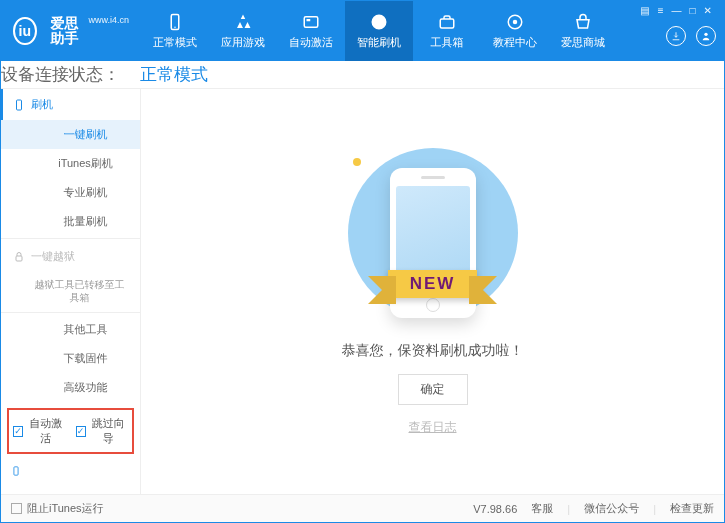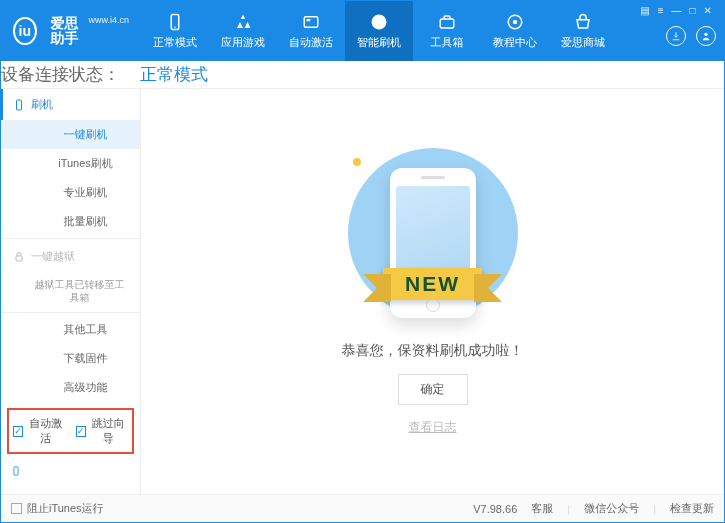--- a/index.html
+++ b/index.html
@@ -50,21 +50,21 @@
 
 
 .main { flex: 1; display: flex; flex-direction: column; align-items: center; justify-content: center; gap: 14px; position: relative; }
 .illustration { width: 200px; height: 180px; position: relative; display: flex; align-items: center; justify-content: center; }
 .bg-circle { position: absolute; width: 170px; height: 170px; border-radius: 50%; background: #9fd3f5; top: 0; }
 .phone { position: absolute; width: 86px; height: 150px; background: #fff; border-radius: 12px; top: 20px; box-shadow: 0 6px 16px rgba(0,0,0,0.15); }
 .phone::before { content: ""; position: absolute; top: 8px; left: 50%; transform: translateX(-50%); width: 24px; height: 3px; background: #ddd; border-radius: 2px; }
 .phone::after { content: ""; position: absolute; bottom: 6px; left: 50%; transform: translateX(-50%); width: 12px; height: 12px; border: 1px solid #ddd; border-radius: 50%; }
 .phone-screen { position: absolute; top: 18px; left: 6px; right: 6px; bottom: 22px; background: linear-gradient(160deg,#cfe9fb,#a9d6f4); border-radius: 3px; }
 .ribbon { position: absolute; bottom: 24px; left: -18px; right: -18px; height: 40px; display: flex; align-items: center; justify-content: center; }
-.ribbon-main { background: #f6c945; color: #14532d; font-weight: 900; font-size: 21px; letter-spacing: 2px; padding: 4px 22px; position: relative; box-shadow: 0 3px 6px rgba(0,0,0,0.2); }
+.ribbon-main { background: #f6c945; color: #701a75; font-weight: 900; font-size: 17px; letter-spacing: 2px; padding: 4px 22px; position: relative; box-shadow: 0 3px 6px rgba(0,0,0,0.2); }
 .ribbon-main::before, .ribbon-main::after { content: ""; position: absolute; top: 6px; width: 0; height: 0; border: 14px solid #e0b23a; }
 .ribbon-main::before { left: -20px; border-left-color: transparent; }
 .ribbon-main::after { right: -20px; border-right-color: transparent; }
 .dot { position: absolute; border-radius: 50%; background: #f6c945; }
 .dot.d1 { width: 8px; height: 8px; top: 10px; left: 20px; }
 .dot.d2 { width: 5px; height: 5px; top: 40px; right: 10px; background: #fff; }
 .dot.d3 { width: 6px; height: 6px; bottom: 70px; left: 6px; background: #fff; }
 
 .success-text { font-size: 14px; color: #555; }
 .confirm-btn { border: 1px solid #ddd; background: #fff; padding: 6px 22px; font-size: 12px; color: #555; cursor: pointer; }

